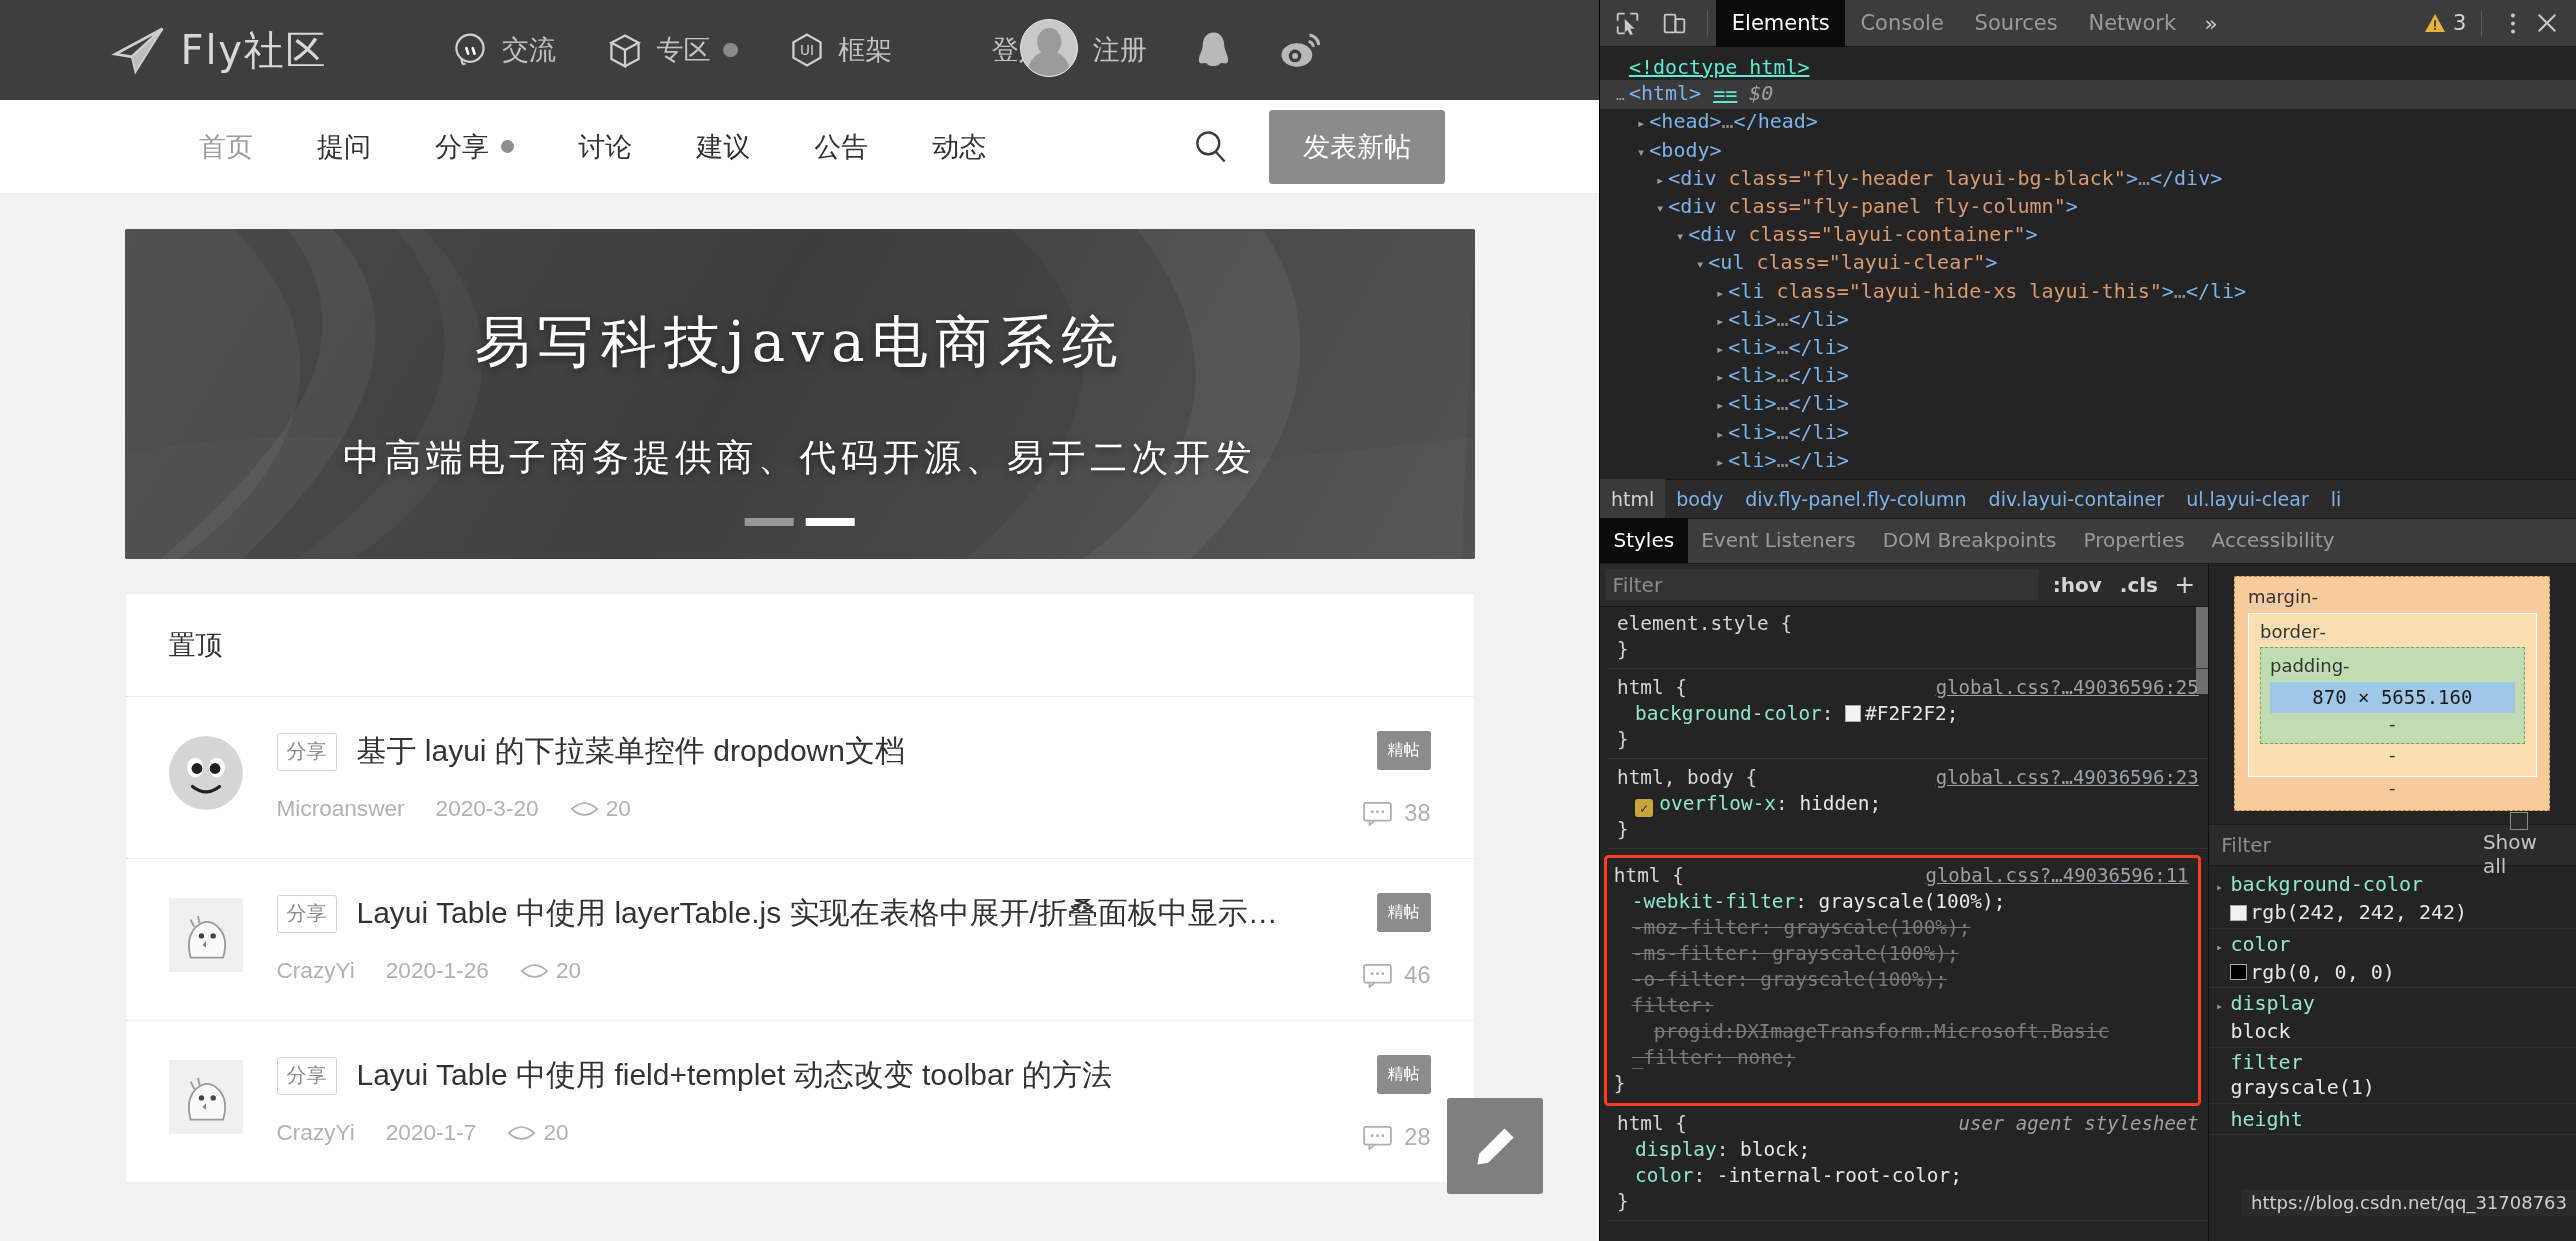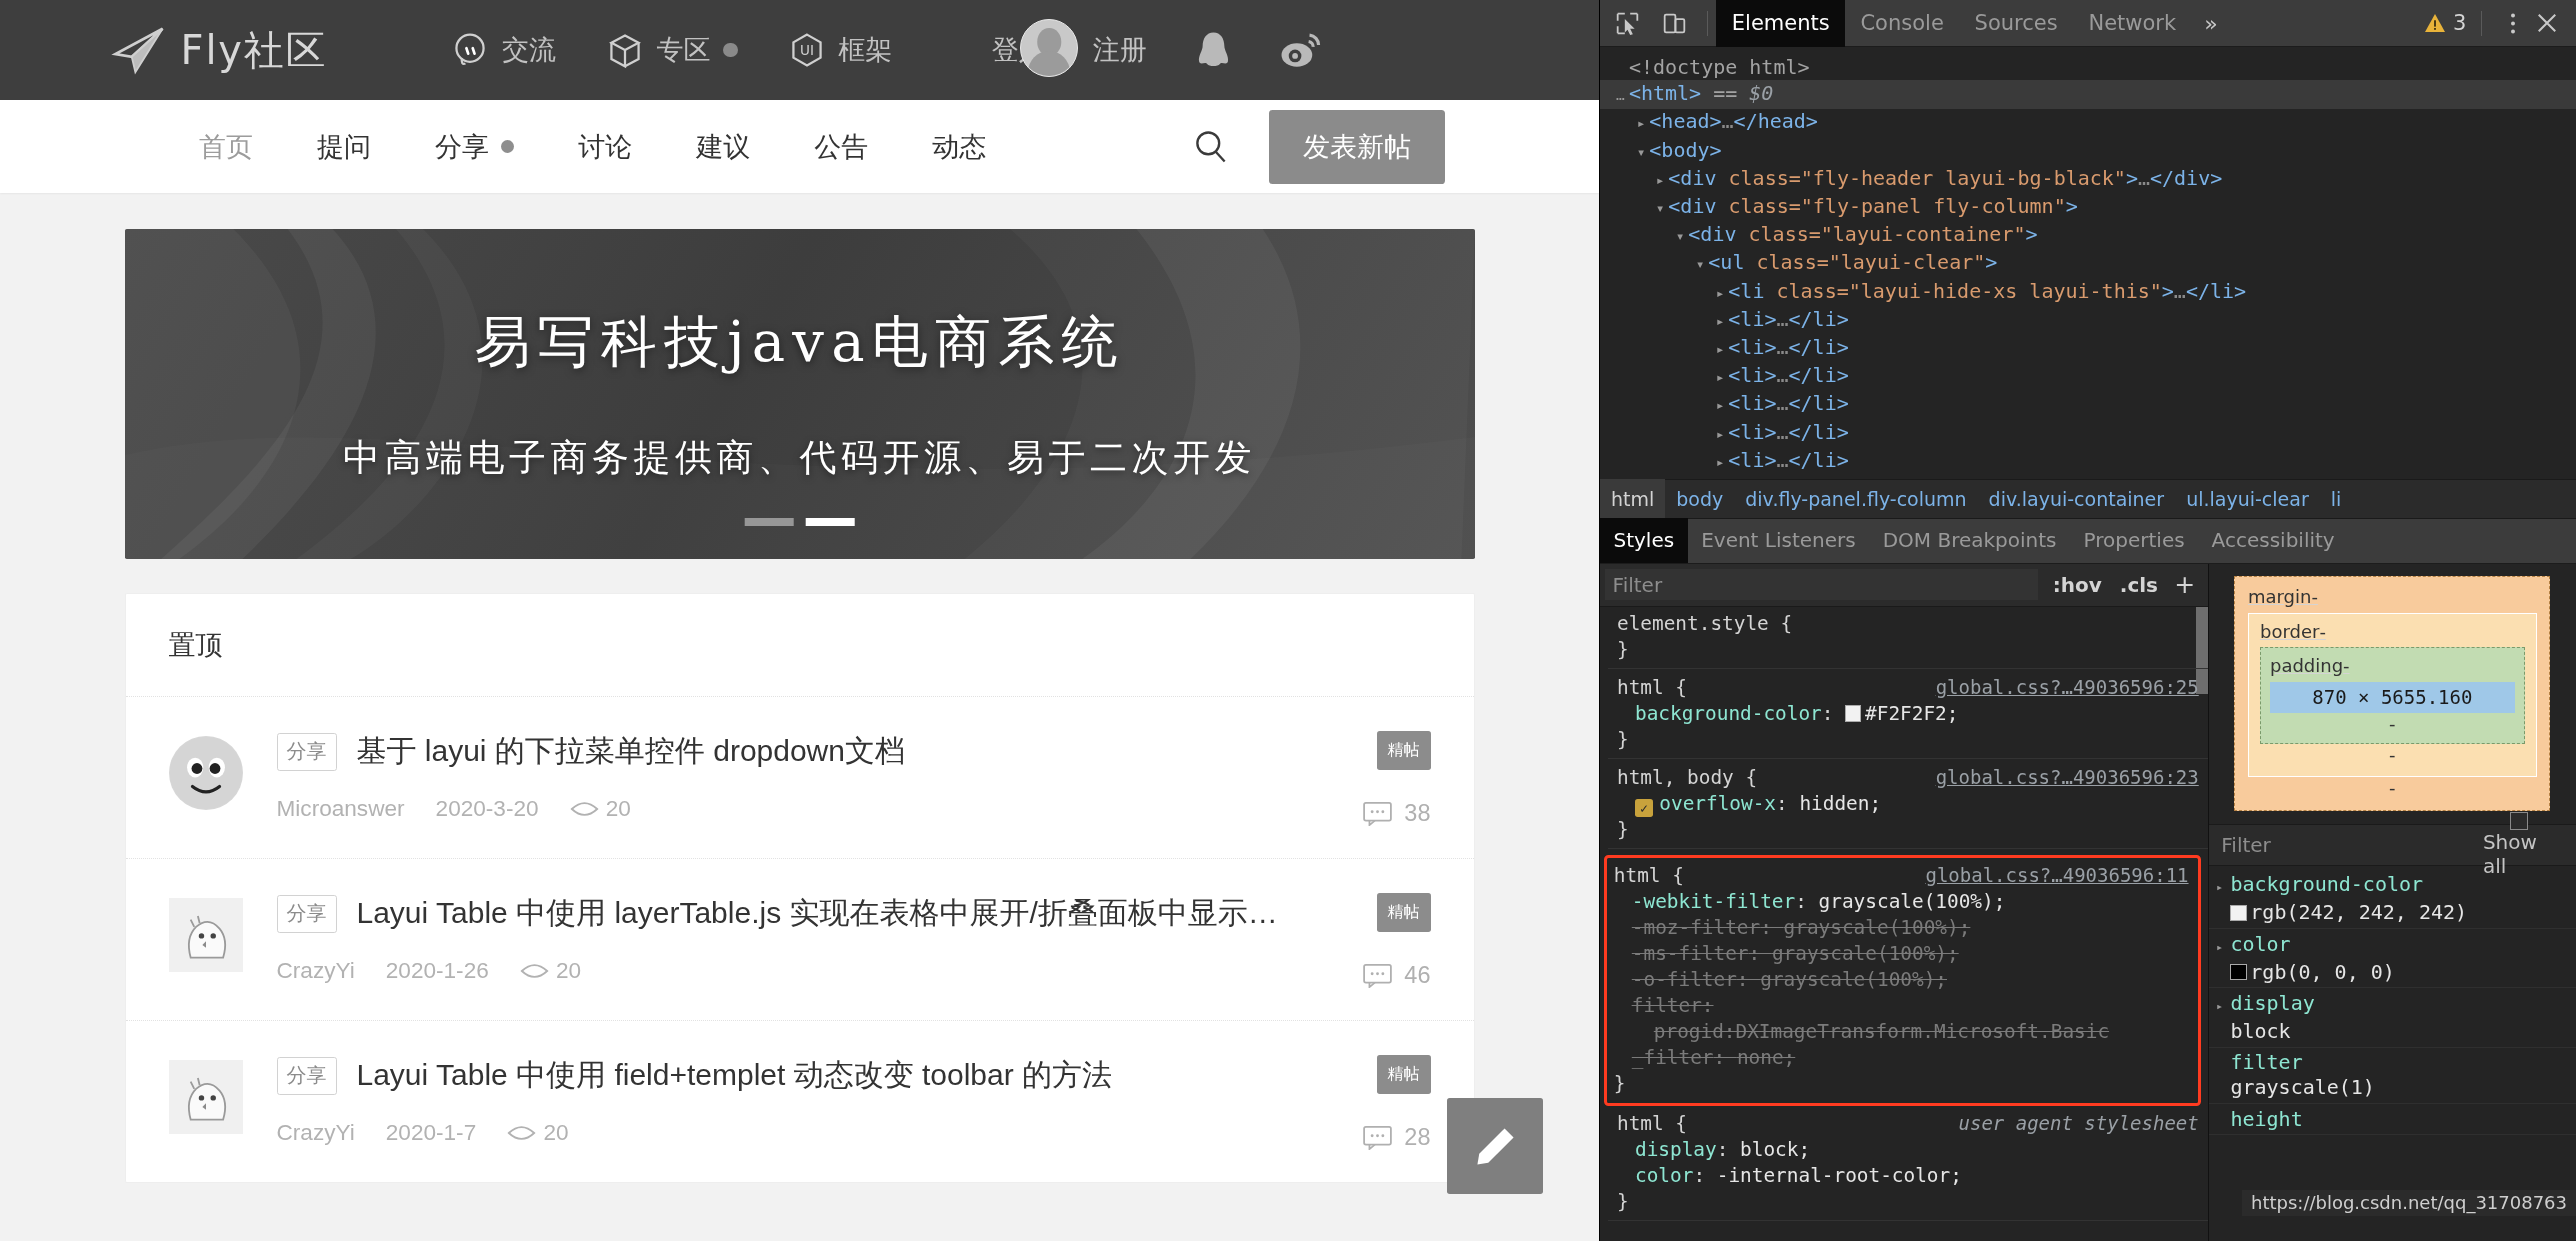--- a/index.html
+++ b/index.html
@@ -119,21 +119,21 @@
 
   
   .dom-tree { flex: 0 0 auto; padding: 7.2px 0 3.6px; background: #242424;
               font-family: "DejaVu Sans Mono", monospace; font-size: 20px; line-height: 24.4px; }
   .dnode { padding: 0.9px 0 0.9px 0; white-space: nowrap; cursor: pointer; }
   .dnode.sel { background: #3a3a3a; }
   .tw { display: inline-block; width: 16.3px; color: #999; text-align: center; font-size: 14.5px; }
   .tag-b { color: #7cb3e8; }
   .attr-n { color: #d99b6e; }
   .attr-v { color: #d99b6e; }
-  .punct { color: #a3a3a3; }
+  .punct { color: #5eead4; text-decoration: underline; }
   .dollar { color: #9aa0a6; font-style: italic; }
   .ellip { color: #8a8a8a; }
 
   .breadcrumb { background: #2b2b2b; border-top: 0.9px solid #1a1a1a; border-bottom: 0.9px solid #1a1a1a;
                 display: flex; align-items: center; height: 40px; flex: 0 0 auto;
                 font-family: "DejaVu Sans", sans-serif; font-size: 19px; }
   .crumb { padding: 0 11px; height: 40px; line-height: 40px; color: #7cb3e8; cursor: pointer; white-space: nowrap; }
   .crumb.on { background: #3a3a3a; color: #d4d4d4; }
 
   .style-tabs { height: 45px; background: #3c3c3c; display: flex; align-items: center;

